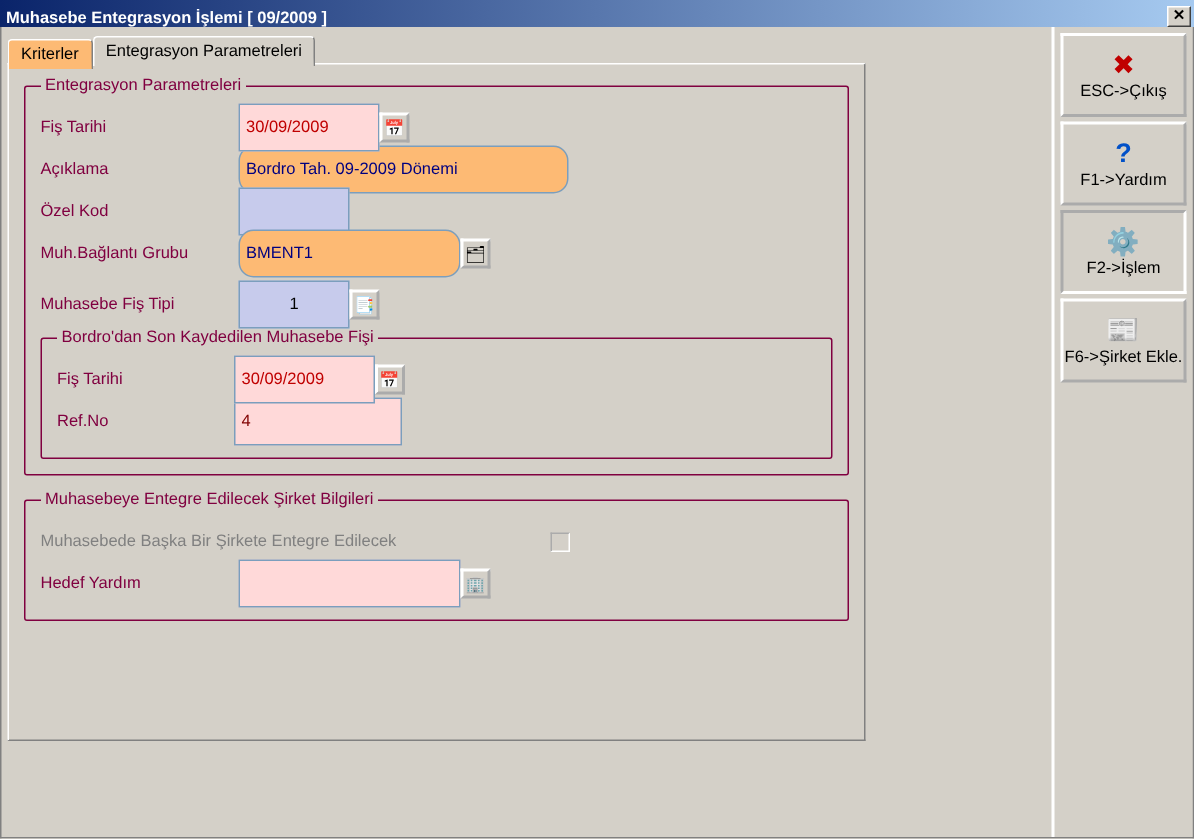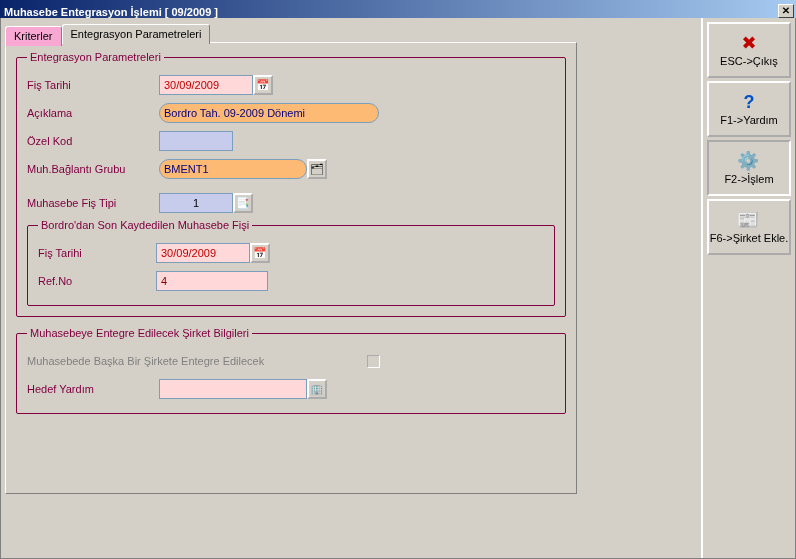--- a/index.html
+++ b/index.html
@@ -80,21 +80,21 @@
     border-bottom:none;
     background:#d4d0c8;
     padding:3px 8px 4px 8px;
     margin-right:0px;
     border-top-left-radius:3px;
     border-top-right-radius:3px;
     cursor:pointer;
     position:relative;
   }
   .tab.inactive {
-    background:#f9a8d4;
+    background:#fdba74;
     top:2px;
     border-top:1px solid #fff;
     border-left:1px solid #fff;
     border-right:1px solid #808080;
     text-align:right;
   }
   .tab.active {
     background:#d4d0c8;
     border-top:1px solid #fff;
     border-left:1px solid #fff;
@@ -132,21 +132,21 @@
     width:132px;
     color:#800040;
   }
   .lbl.disabled { color:#808080; }
   .field {
     position:relative;
     display:inline-flex;
     align-items:center;
   }
   .txt {
-    height:20px;
+    height:32px;
     border:1px solid #7b9ebd;
     padding:1px 4px;
     font-family:inherit;
     font-size:11px;
     background:#fff;
   }
   .txt.red { color:#c00000; background:#ffd9d9; }
   .txt.blue { background:#fdba74; color:#000080;border-radius:10px; }
   .txt.plain { background:#c7cbec; }
   .txt.pink { background:#ffd9d9; color:#800000;}

